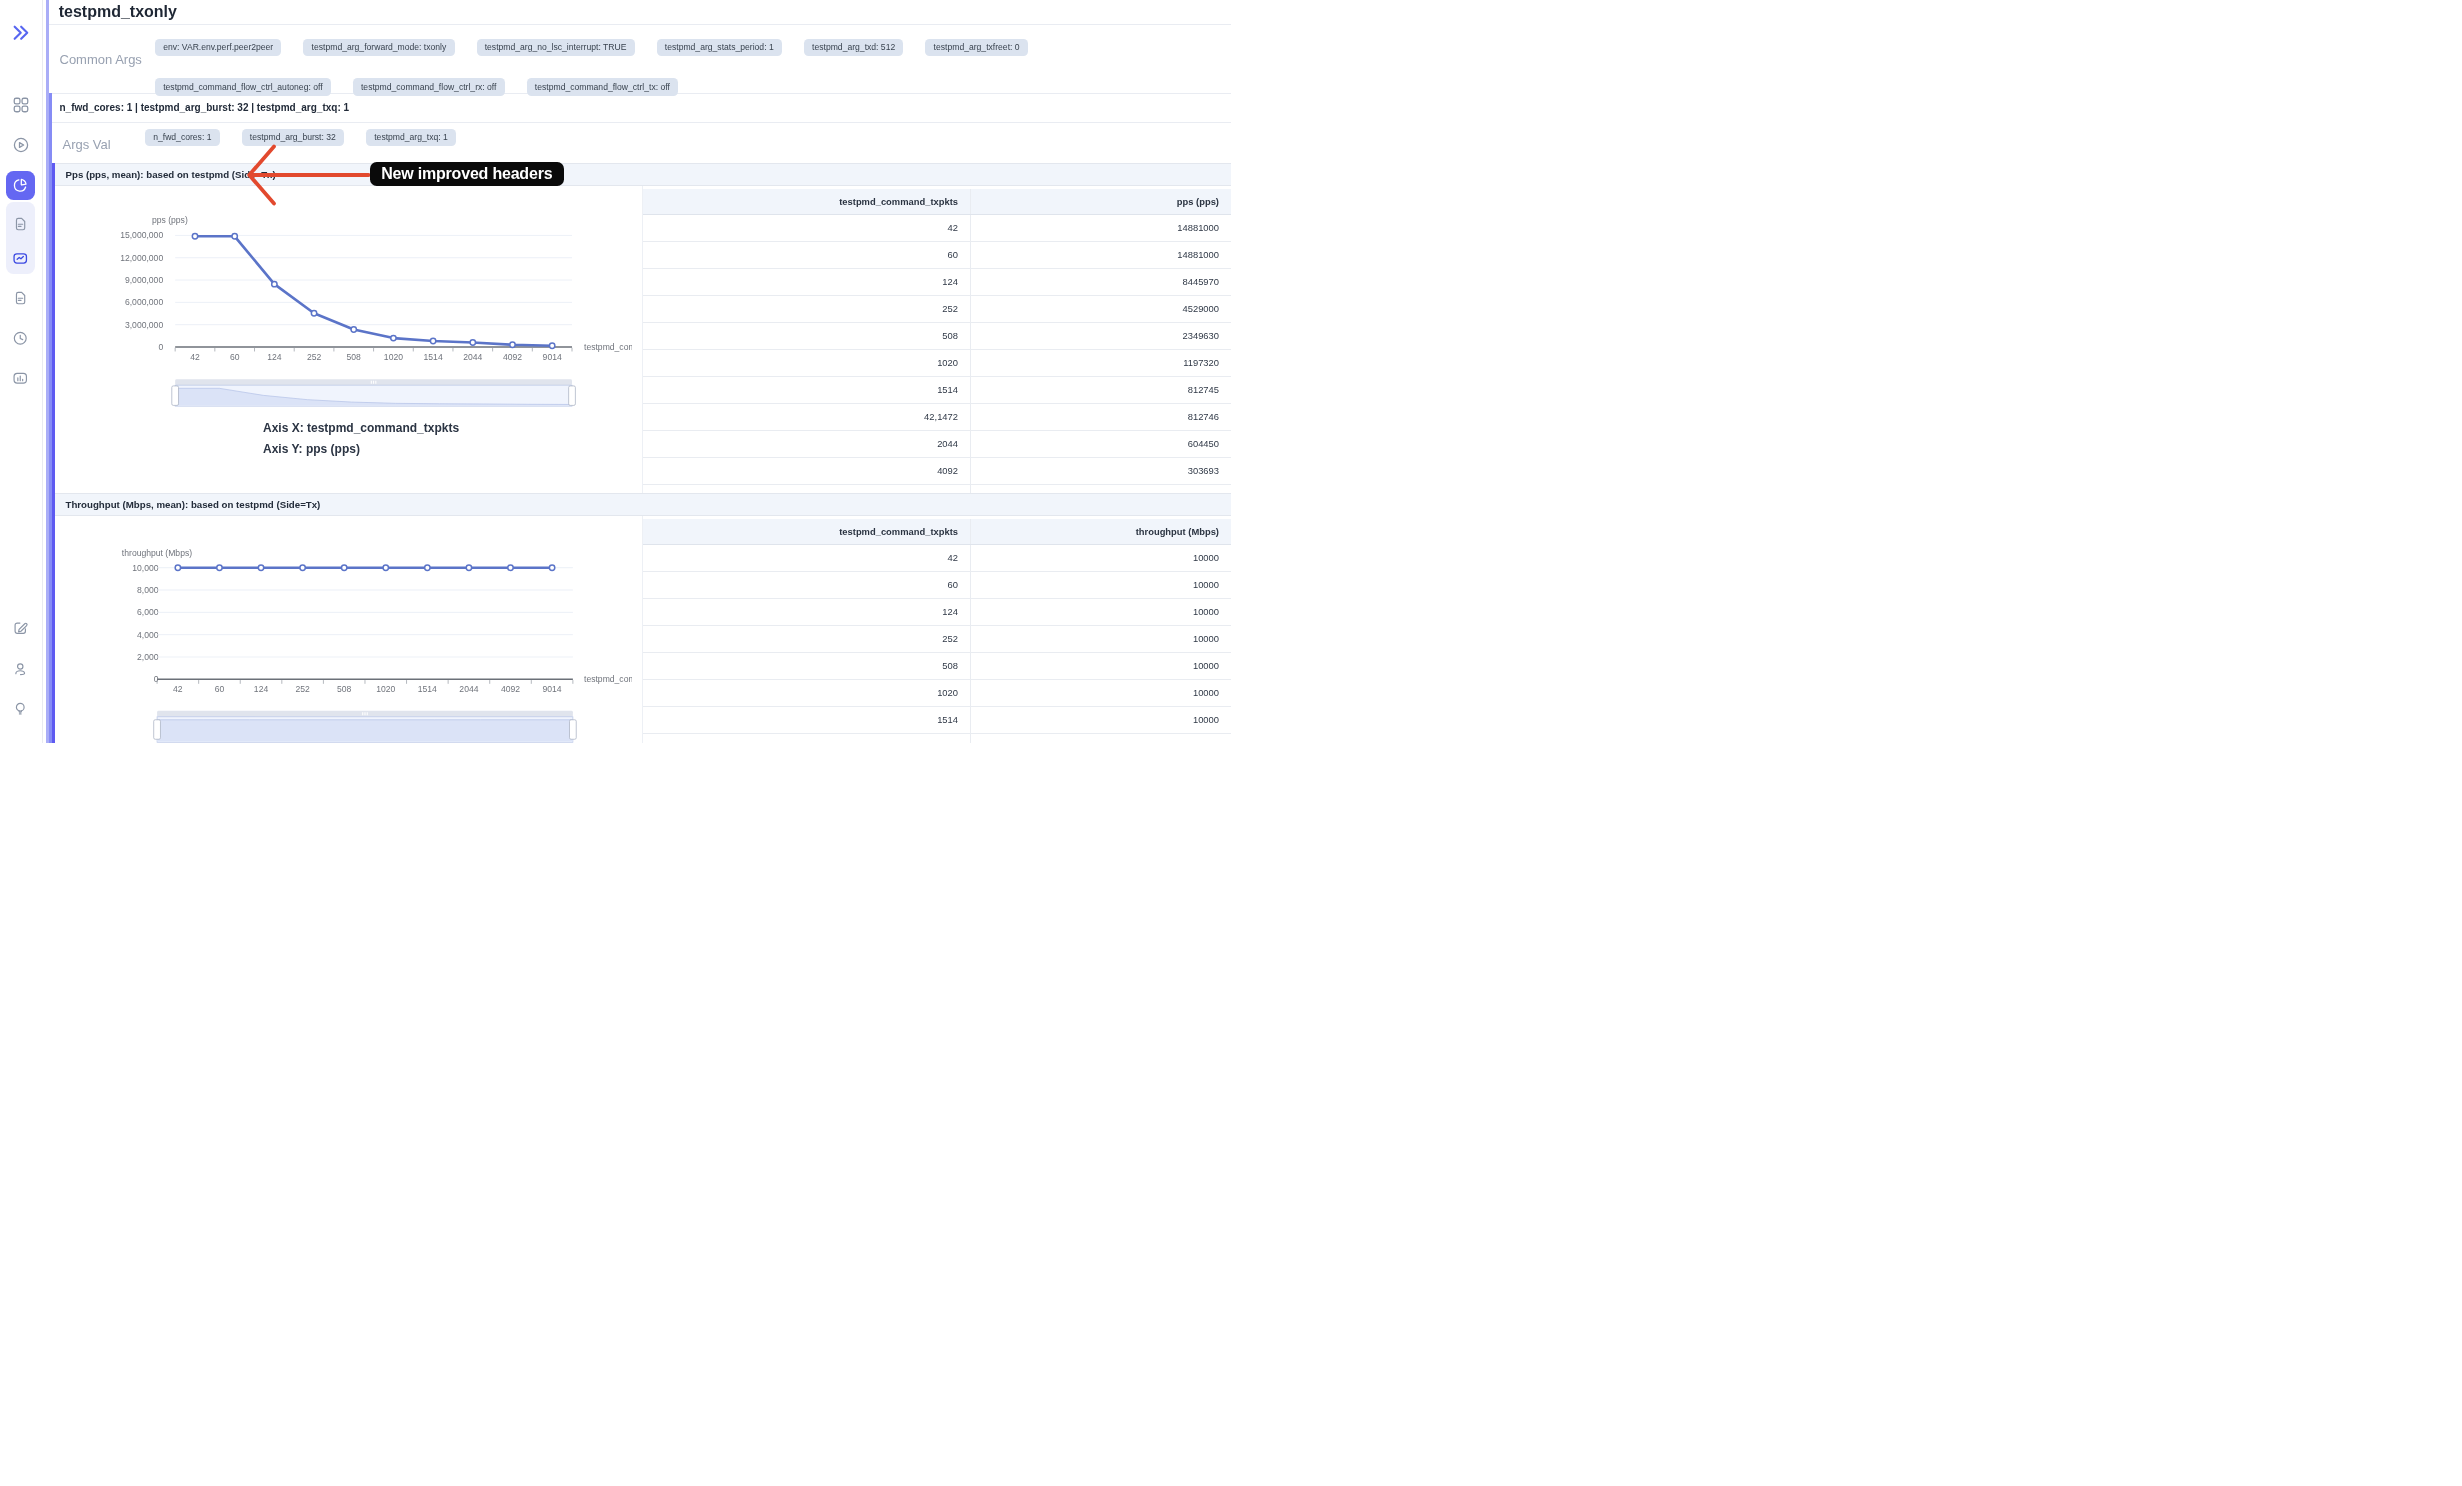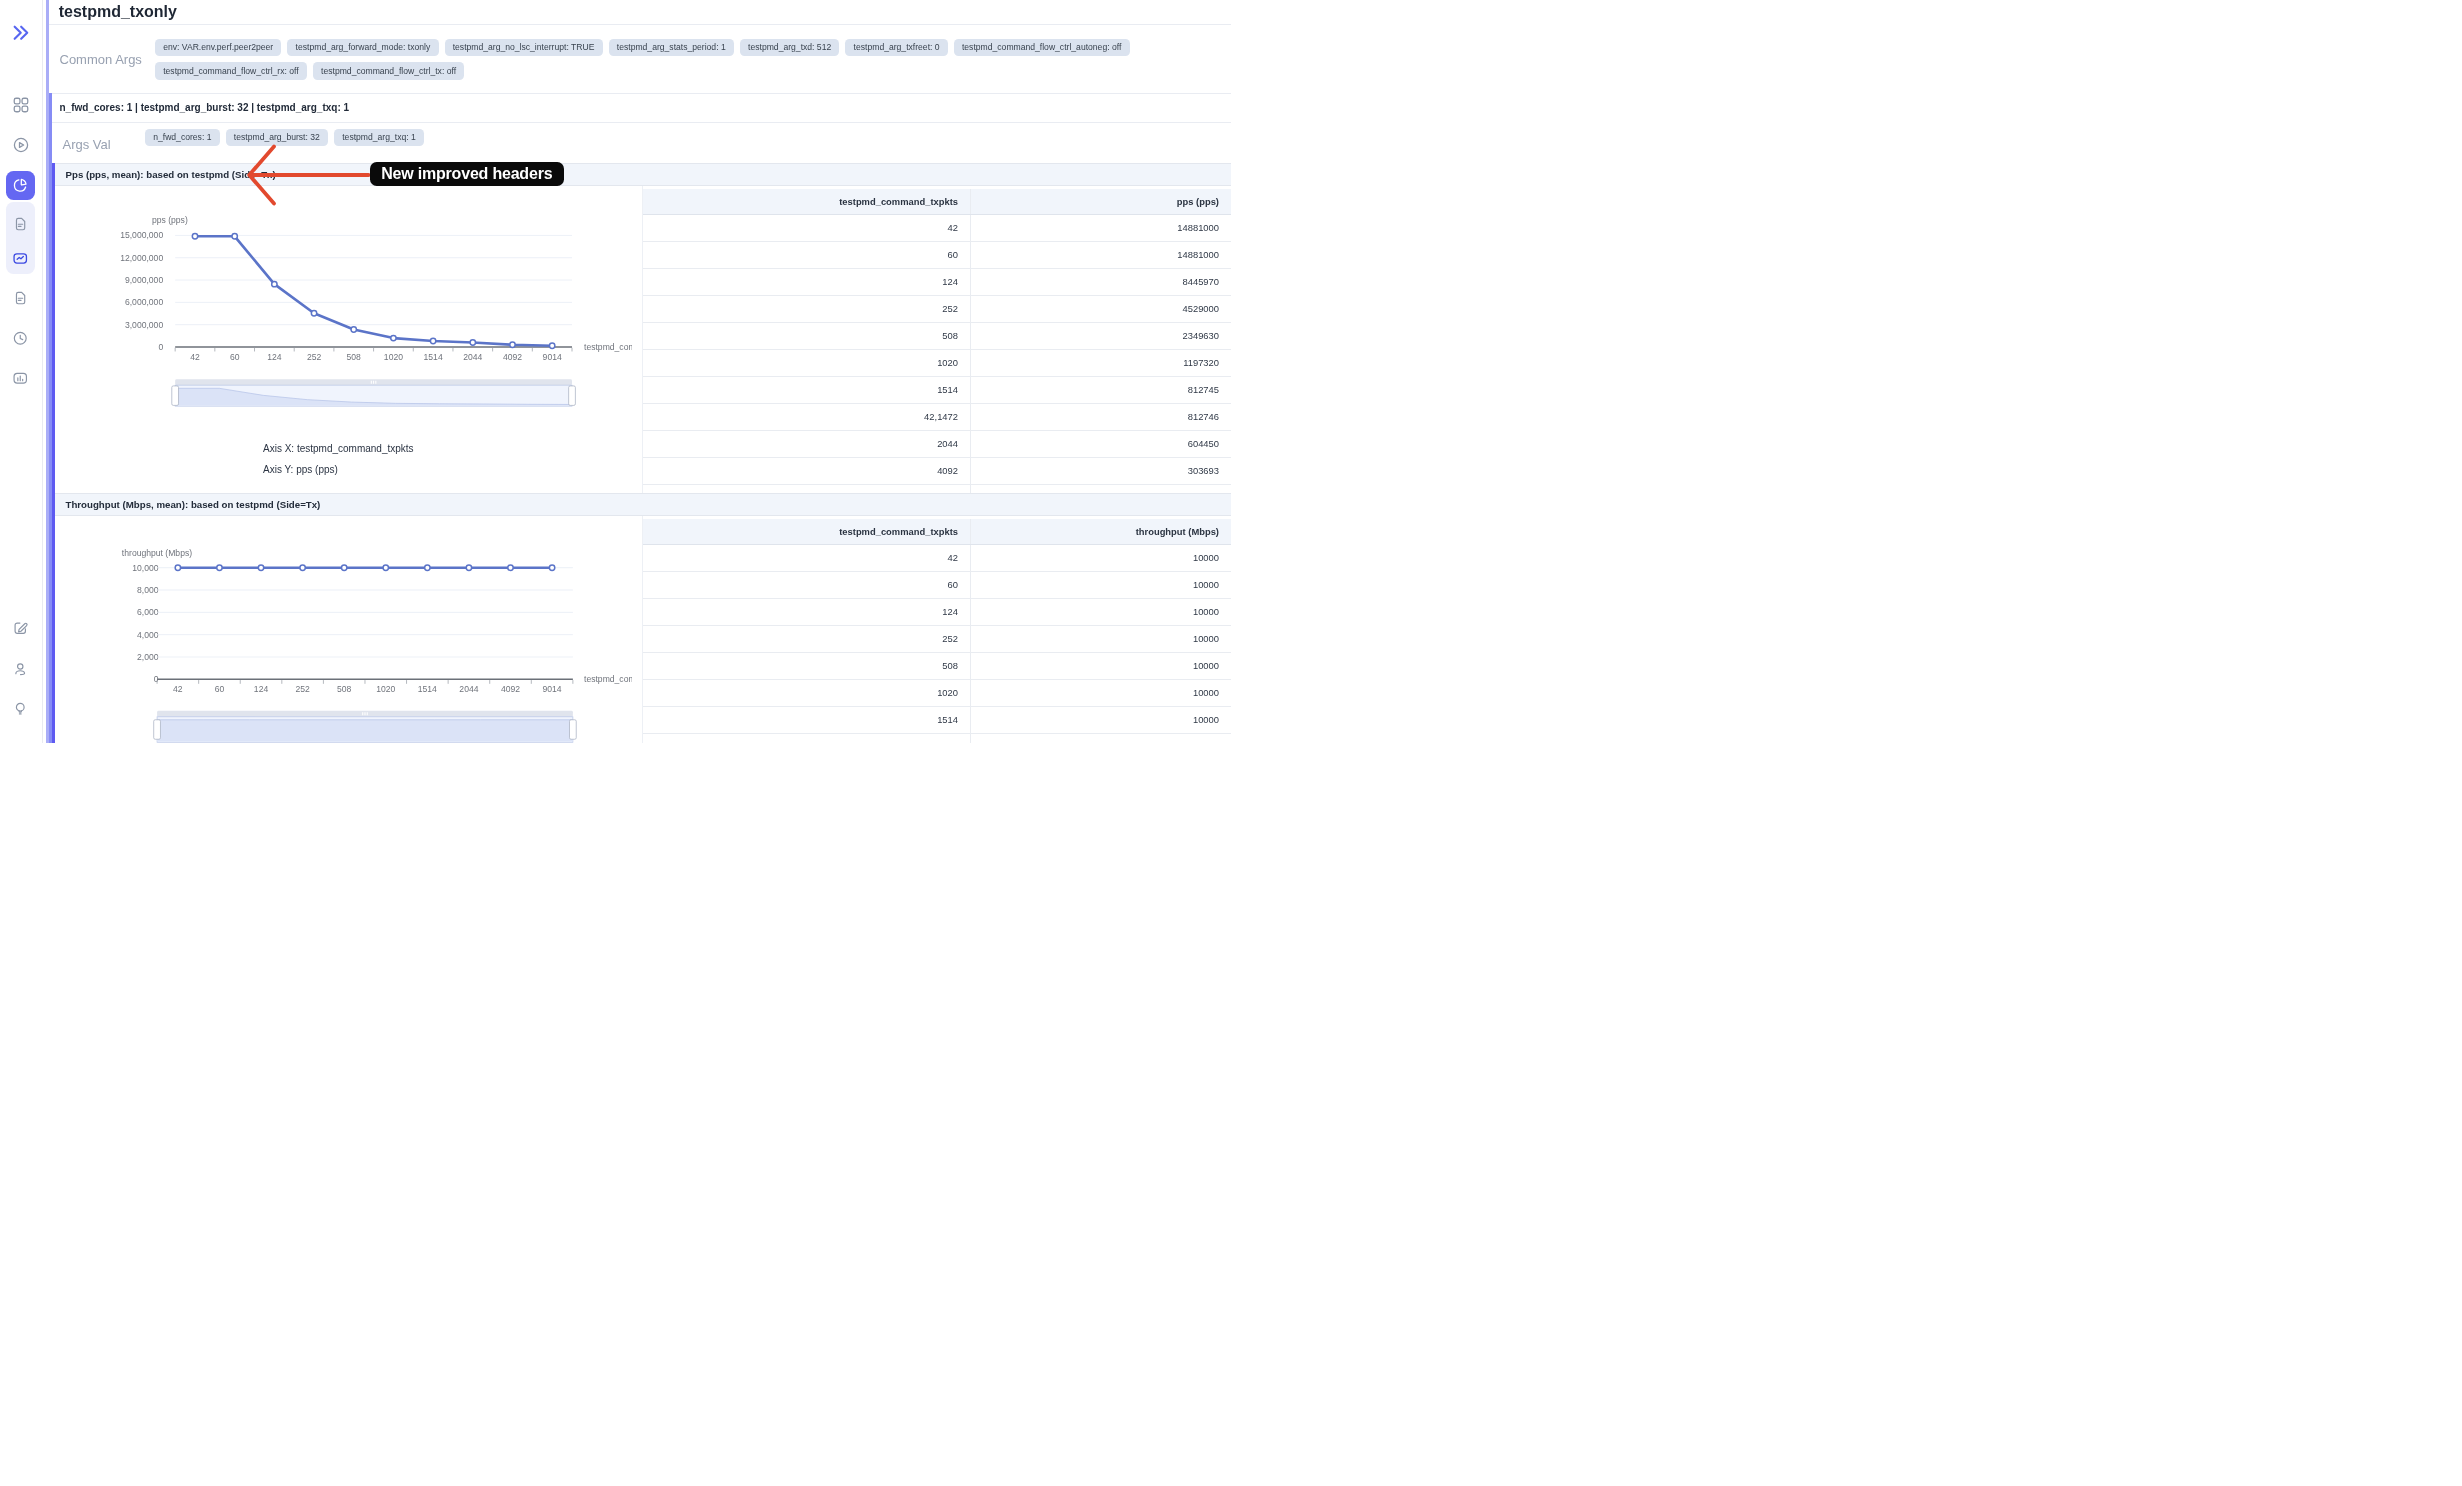--- a/index.html
+++ b/index.html
@@ -18,21 +18,21 @@
   .pie-btn svg{position:absolute;left:6px;top:6px;}
   .nav-group{position:absolute;left:6px;top:202px;width:28.5px;height:72px;border-radius:7.5px;background:#edeffb;}
   .nav-group svg{position:absolute;left:6px;}
 
   
   .l1{position:absolute;left:46px;top:0;right:0;height:743px;border-left:3px solid #a9adf7;background:#fff;}
   .title-row{height:24px;border-bottom:0.7px solid #e9ecf2;display:flex;align-items:center;padding-left:9.7px;
              font-size:16px;font-weight:bold;color:#1f2734;}
   .args-row{position:relative;height:68px;border-bottom:0.7px solid #e9ecf2;}
   .row-label{position:absolute;left:10.5px;top:50%;transform:translateY(-50%);color:#98a1b1;font-size:13px;}
-  .chips{position:absolute;left:106px;top:13.5px;right:10.5px;display:flex;flex-wrap:wrap;gap:6px;}
+  .chips{position:absolute;left:106px;top:13.5px;right:10.5px;display:flex;flex-wrap:wrap;gap:22px;}
   .chip{background:#dbe3ef;color:#39434f;font-size:8.6px;padding:4.5px 8.2px;border-radius:4.5px;line-height:1;white-space:nowrap;}
   .l2{position:absolute;top:93px;left:0;right:0;bottom:0;border-left:3px solid #868cf5;}
   .l2-header{height:28.5px;border-bottom:0.7px solid #e9ecf2;display:flex;align-items:center;padding-left:7.5px;
              font-size:10px;font-weight:bold;color:#222b39;}
   .argsval-row{position:relative;height:42px;}
   .argsval-row .chips{left:93px;top:6px;}
   .argsval-row .row-label{left:10.5px;}
   .l3{position:absolute;top:70px;left:0;right:0;bottom:0;border-left:3px solid #5e5af1;}
   .card-header{height:21px;background:#f1f5fb;border-top:0.7px solid #e3e7ee;border-bottom:0.7px solid #e3e7ee;
                display:flex;align-items:center;padding-left:10.5px;font-size:9.7px;font-weight:bold;color:#232c3a;}
@@ -50,21 +50,21 @@
   .xtick{stroke:#9aa0a8;stroke-width:1;}
   .series{fill:none;stroke:#5b74c8;stroke-width:3.5;stroke-linejoin:round;stroke-linecap:round;}
   .pt{fill:#fff;stroke:#5b74c8;stroke-width:2;}
   .dz-strip{fill:#e0e4ed;}
   .dz-grip{stroke:#fff;stroke-width:1.4;}
   .dz-body{fill:#f0f4fd;stroke:#bac6e6;stroke-width:1;}
   .dz-area{fill:#dbe3f7;}
   .dz-line{fill:none;stroke:#b6c4e8;stroke-width:1;}
   .dz-handle{fill:#fff;stroke:#a9b1c2;stroke-width:1;}
   .xname{position:absolute;width:48px;height:12px;overflow:hidden;font-size:8.6px;color:#70747c;white-space:nowrap;line-height:12px;}
-  .axis-note{position:absolute;font-size:10px;font-weight:normal;color:#2b3443;white-space:nowrap;margin-top:22px;}
+  .axis-note{position:absolute;font-size:12px;font-weight:bold;color:#2b3443;white-space:nowrap;}
 
   
   .table-panel{position:absolute;left:587px;top:0;right:0;bottom:0;border-left:0.7px solid #edf0f5;}
   .table-inner{position:absolute;top:3px;left:0;right:0;}
   .trow{display:flex;height:27px;border-bottom:0.7px solid #e9ecf1;box-sizing:border-box;}
   .trow.thead{height:25.5px;background:#f1f5fb;border-bottom:0.7px solid #dfe4ec;}
   .tcell{display:flex;align-items:center;justify-content:flex-end;padding-right:12px;font-size:9.4px;color:#303947;box-sizing:border-box;}
   .trow.thead .tcell{font-weight:bold;color:#2b3442;}
   .tcell.c0{width:328px;border-right:0.7px solid #e9ecf1;}
   .tcell.c1{flex:1;}

